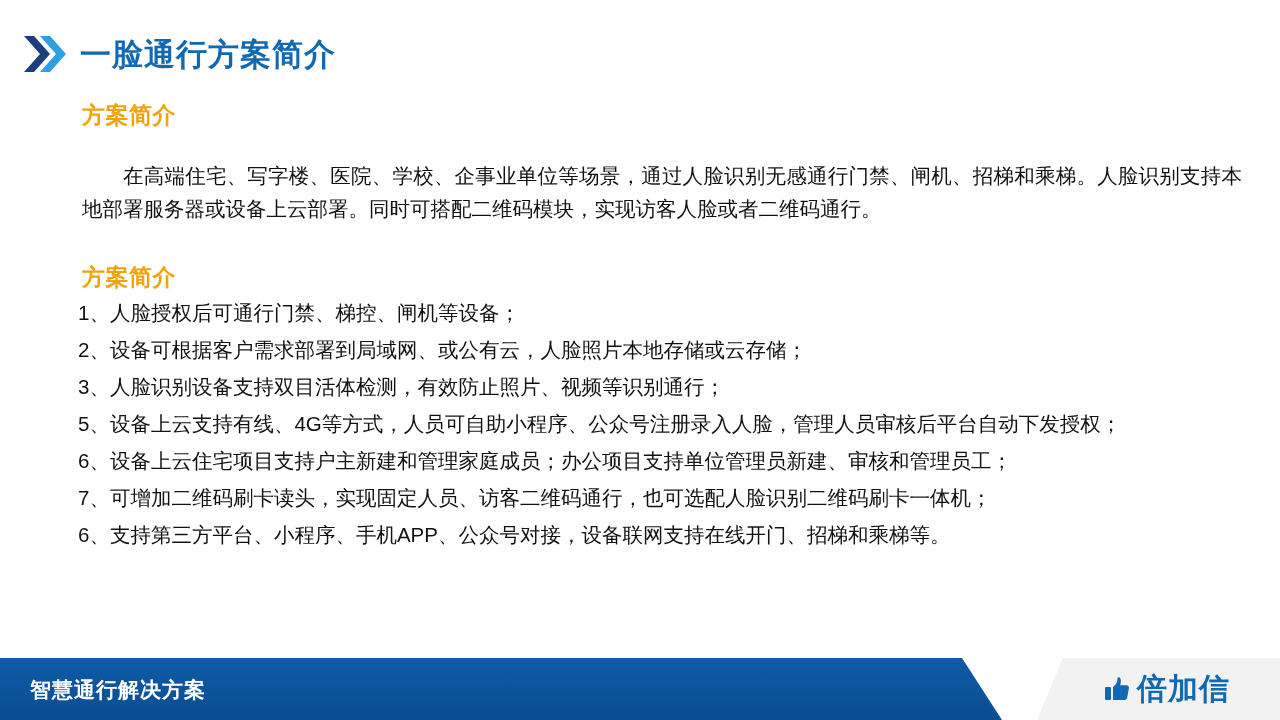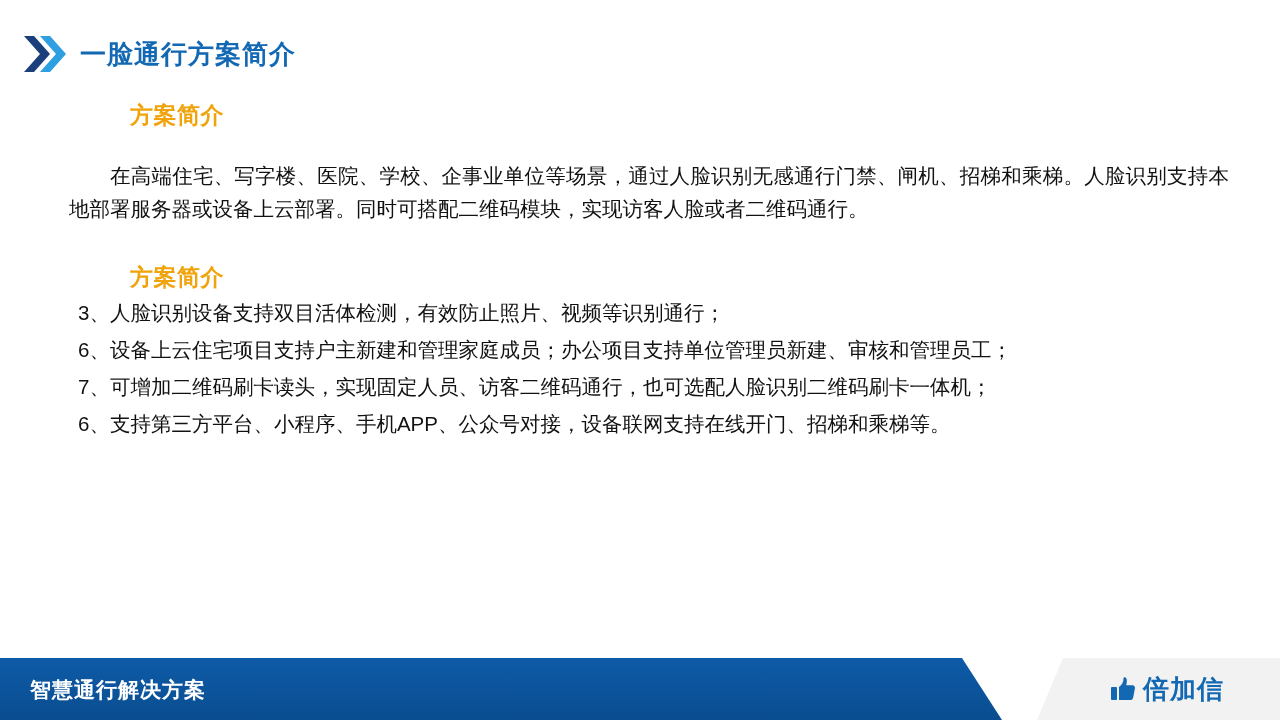--- a/index.html
+++ b/index.html
@@ -28,46 +28,45 @@
   .chevron-mark {
     margin-left: 22px;
     width: 52px;
     height: 42px;
     position: relative;
     flex: none;
   }
   .chevron-mark svg { display: block; }
 
   .slide-title {
-    font-size: 26px;
+    font-size: 31px;
     font-weight: bold;
     color: #1268b3;
     letter-spacing: 1px;
     margin-left: 6px;
     line-height: 1;
     white-space: nowrap;
   }
 
   
   .section-heading {
     position: absolute;
     font-size: 23px;
     font-weight: bold;
     color: #f0a30a;
     letter-spacing: 0.5px;
     white-space: nowrap;
-    margin-left: 48px;
   }
   #heading-intro { left: 82px; top: 100px; }
   #heading-features { left: 82px; top: 262px; }
 
   
   .intro-paragraph {
     position: absolute;
-    left: 69px;
+    left: 82px;
     top: 138px;
     width: 1160px;
     font-size: 20.5px;
     color: #111111;
     line-height: 1.65;
     text-indent: 2em;
     text-align: justify;
   }
 
   
@@ -132,21 +131,21 @@
     display: flex;
     align-items: center;
     gap: 7px;
   }
   .thumb-icon {
     width: 26px;
     height: 26px;
     display: block;
   }
   .brand-name {
-    font-size: 26px;
+    font-size: 30px;
     font-weight: bold;
     color: #1268b3;
     letter-spacing: 1px;
   }
 </style>
 </head>
 <body>
 
 <div class="title-row">
   <div class="chevron-mark">
@@ -158,21 +157,24 @@
   <div class="slide-title">一脸通行方案简介</div>
 </div>
 
 <div class="section-heading" id="heading-intro">方案简介</div>
 
 <p class="intro-paragraph">在高端住宅、写字楼、医院、学校、企事业单位等场景，通过人脸识别无感通行门禁、闸机、招梯和乘梯。人脸识别支持本地部署服务器或设备上云部署。同时可搭配二维码模块，实现访客人脸或者二维码通行。</p>
 
 <div class="section-heading" id="heading-features">方案简介</div>
 
 <ul class="feature-list">
+  <li>1、人脸授权后可通行门禁、梯控、闸机等设备；</li>
+  <li>2、设备可根据客户需求部署到局域网、或公有云，人脸照片本地存储或云存储；</li>
   <li>3、人脸识别设备支持双目活体检测，有效防止照片、视频等识别通行；</li>
+  <li>5、设备上云支持有线、4G等方式，人员可自助小程序、公众号注册录入人脸，管理人员审核后平台自动下发授权；</li>
   <li>6、设备上云住宅项目支持户主新建和管理家庭成员；办公项目支持单位管理员新建、审核和管理员工；</li>
   <li>7、可增加二维码刷卡读头，实现固定人员、访客二维码通行，也可选配人脸识别二维码刷卡一体机；</li>
   <li>6、支持第三方平台、小程序、手机APP、公众号对接，设备联网支持在线开门、招梯和乘梯等。</li>
 </ul>
 
 <div class="footer-bar">
   <div class="footer-blue-accent"></div>
   <div class="footer-text">智慧通行解决方案</div>
   <div class="footer-logo-panel">
     <div class="brand">

